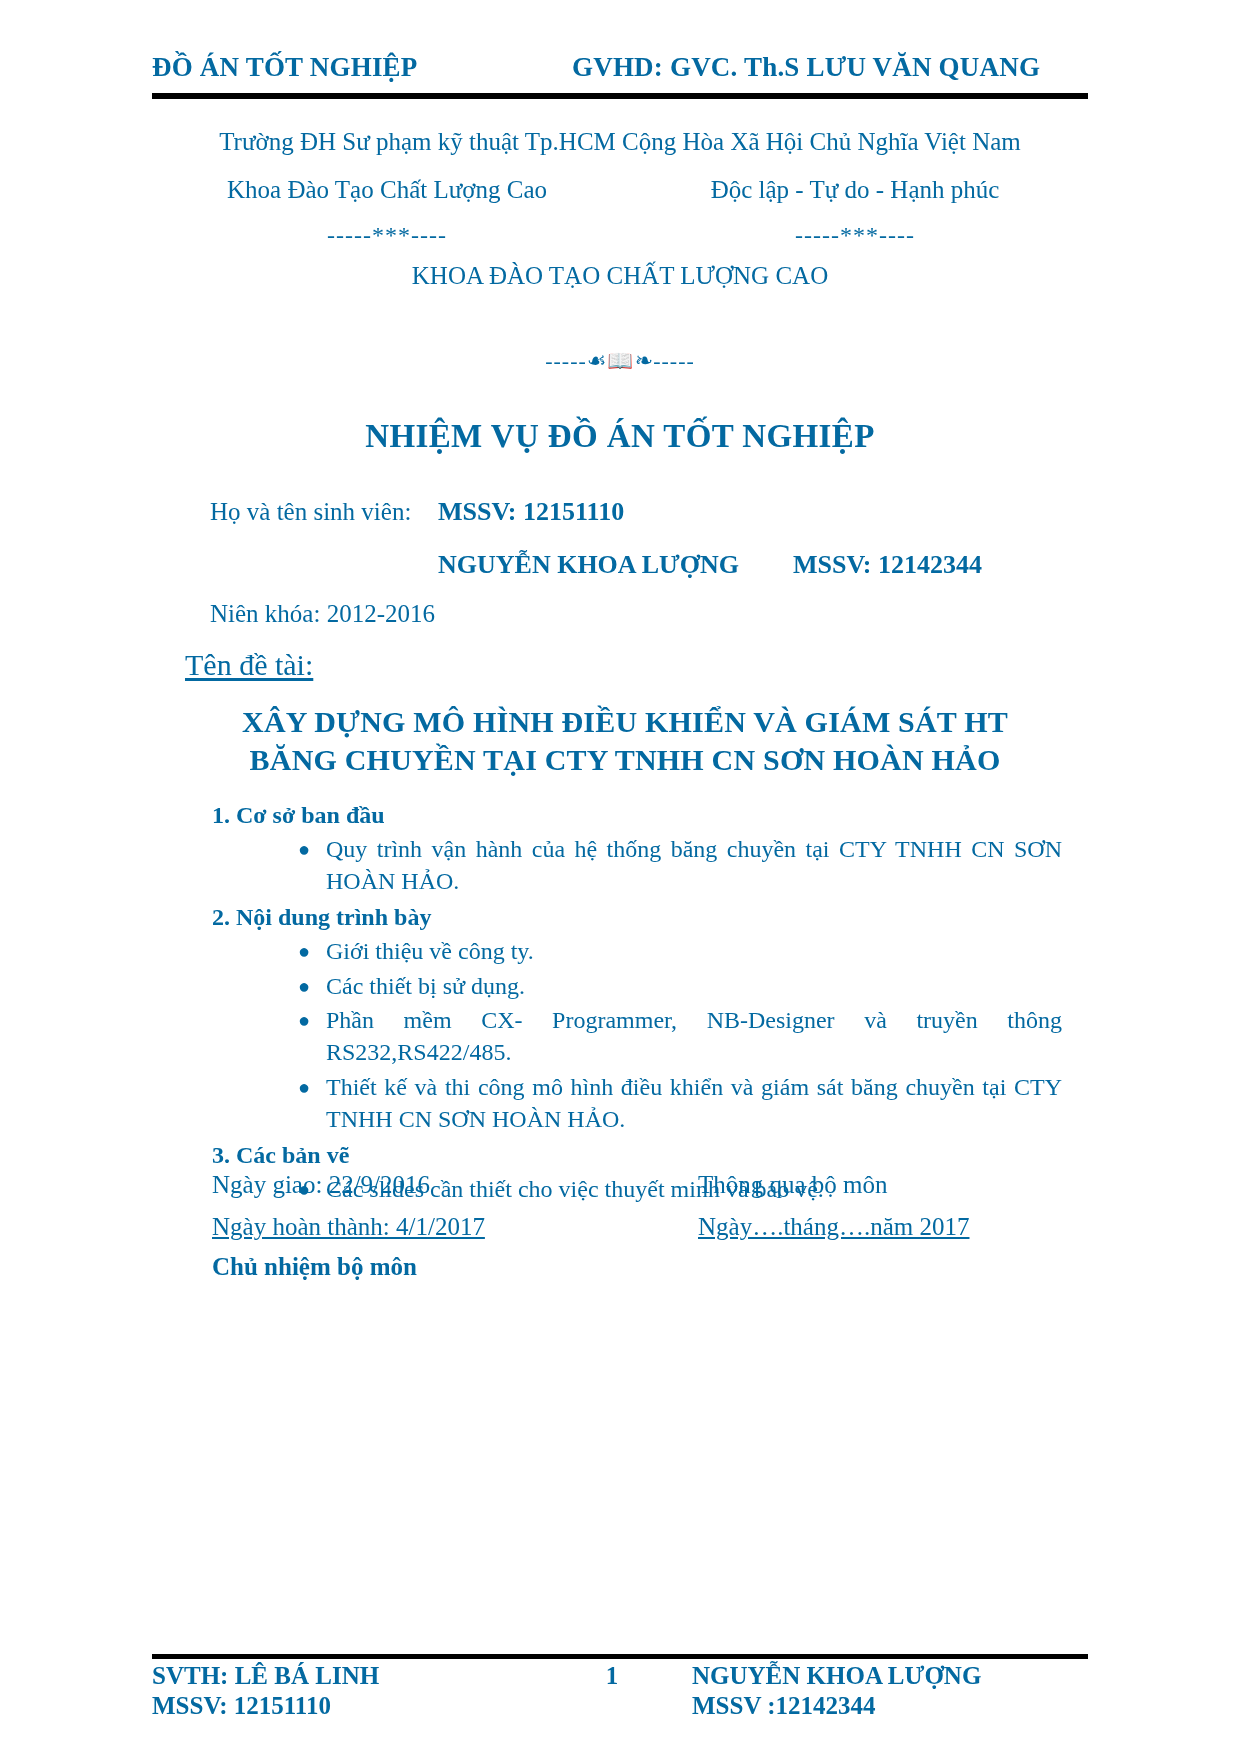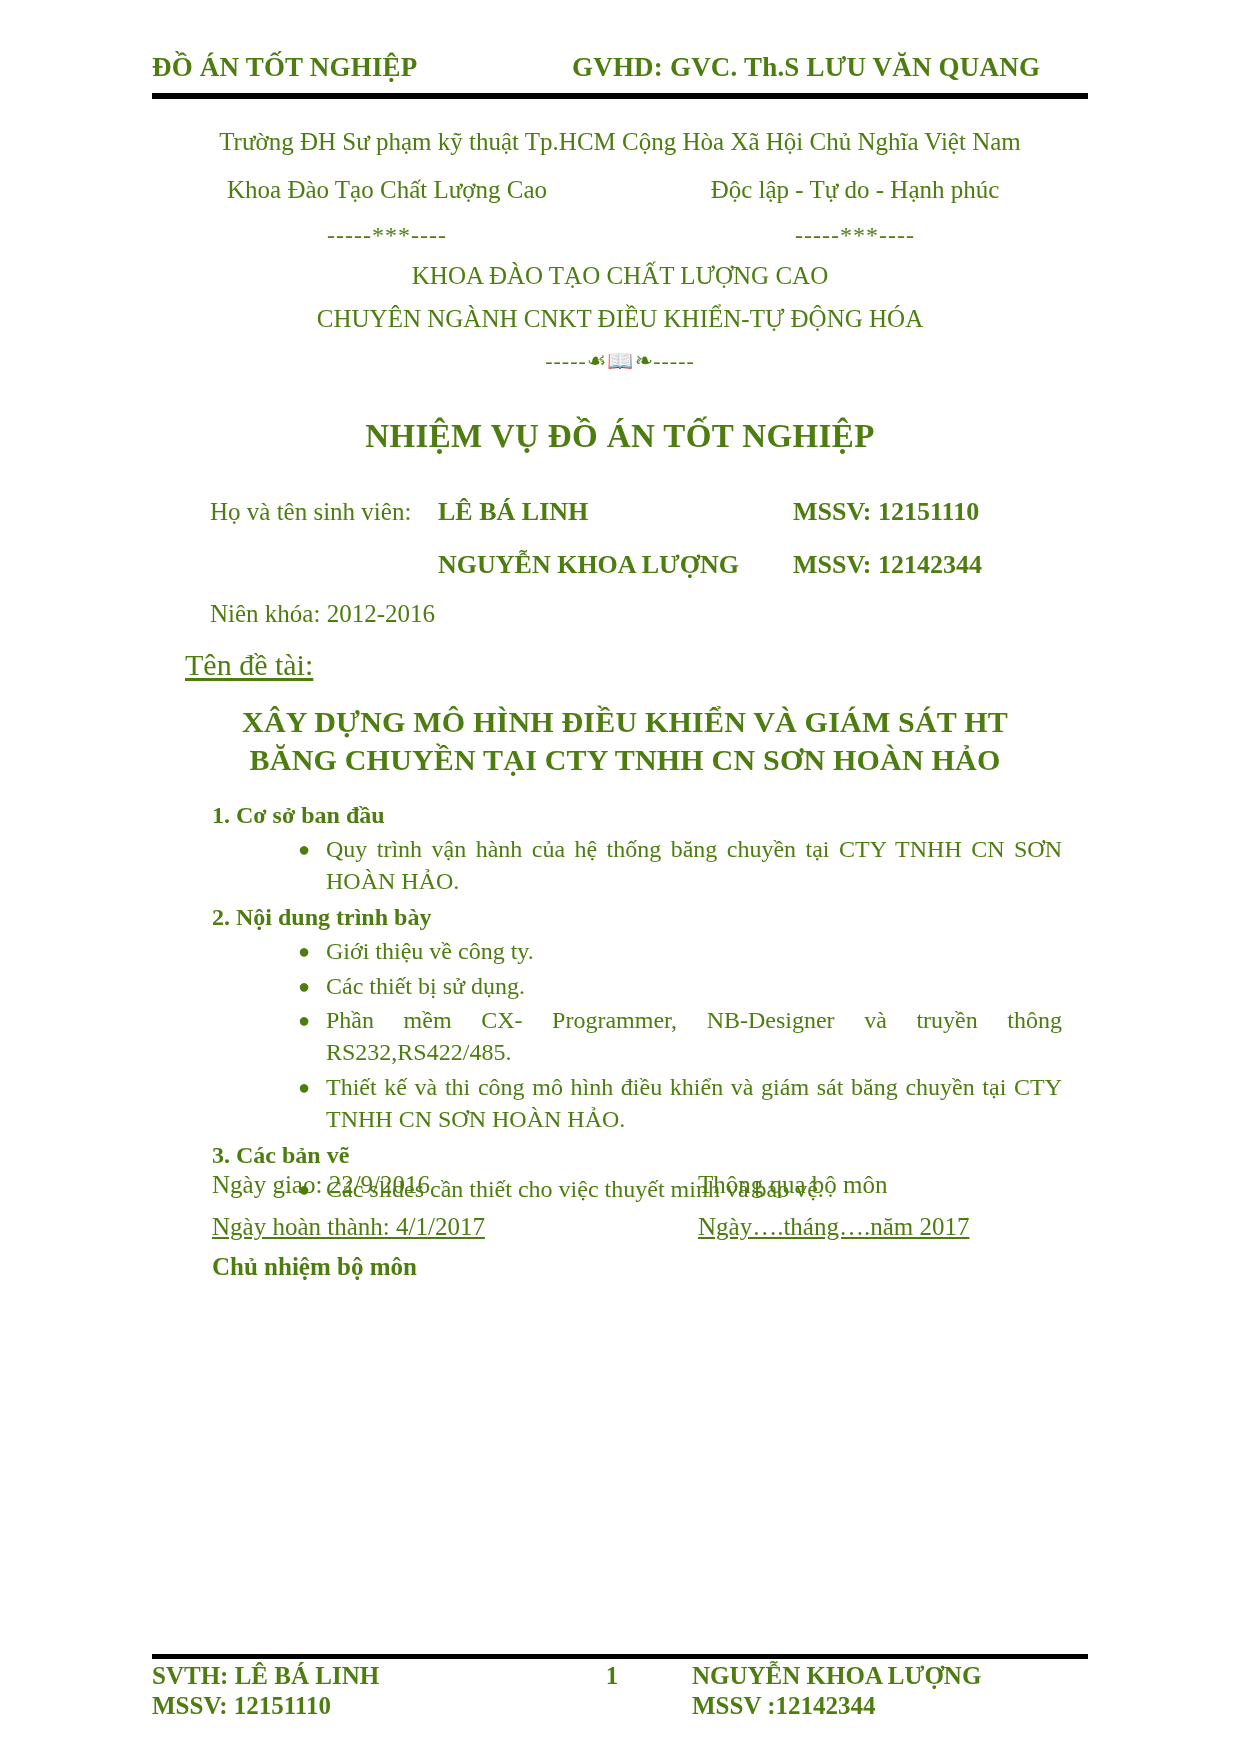--- a/index.html
+++ b/index.html
@@ -6,21 +6,21 @@
     margin: 0;
     padding: 0;
     background: #ffffff;
   }
   .page {
     position: relative;
     width: 1240px;
     height: 1754px;
     background: #ffffff;
     font-family: "Liberation Serif", "DejaVu Serif", serif;
-    color: #4d7c0f;
+    color: #0369a1;
     box-sizing: border-box;
     overflow: hidden;
   }
 
   
   .doc-header {
     position: absolute;
     left: 152px;
     top: 52px;
     width: 936px;
@@ -243,31 +243,29 @@
   <div class="inst-row inst-row-2">
     <span class="col-a">Khoa Đào Tạo Chất Lượng Cao</span>
     <span class="col-b">Độc lập - Tự do - Hạnh phúc</span>
   </div>
   <div class="inst-row inst-row-3">
     <span class="col-a">-----***----</span>
     <span class="col-b">-----***----</span>
   </div>
 
   <div class="faculty-line faculty-1">KHOA ĐÀO TẠO CHẤT LƯỢNG CAO</div>
-  <div class="faculty-line faculty-2">CHUYÊN NGÀNH CNKT ĐIỀU KHIỂN-TỰ ĐỘNG HÓA</div>
 
   <div class="ornament">
     <span class="dashes">-----</span><span>☙</span><span class="book">📖</span><span>❧</span><span class="dashes">-----</span>
   </div>
 
   <div class="task-title">NHIỆM VỤ ĐỒ ÁN TỐT NGHIỆP</div>
 
   <div class="student-row student-row-1">
     <span class="label">Họ và tên sinh viên:</span>
-    <span class="sname">LÊ BÁ LINH</span>
     <span class="mssv">MSSV: 12151110</span>
   </div>
   <div class="student-row student-row-2">
     <span class="label"></span>
     <span class="sname">NGUYỄN KHOA LƯỢNG</span>
     <span class="mssv">MSSV: 12142344</span>
   </div>
 
   <div class="nienkhoa">Niên khóa: 2012-2016</div>
 

